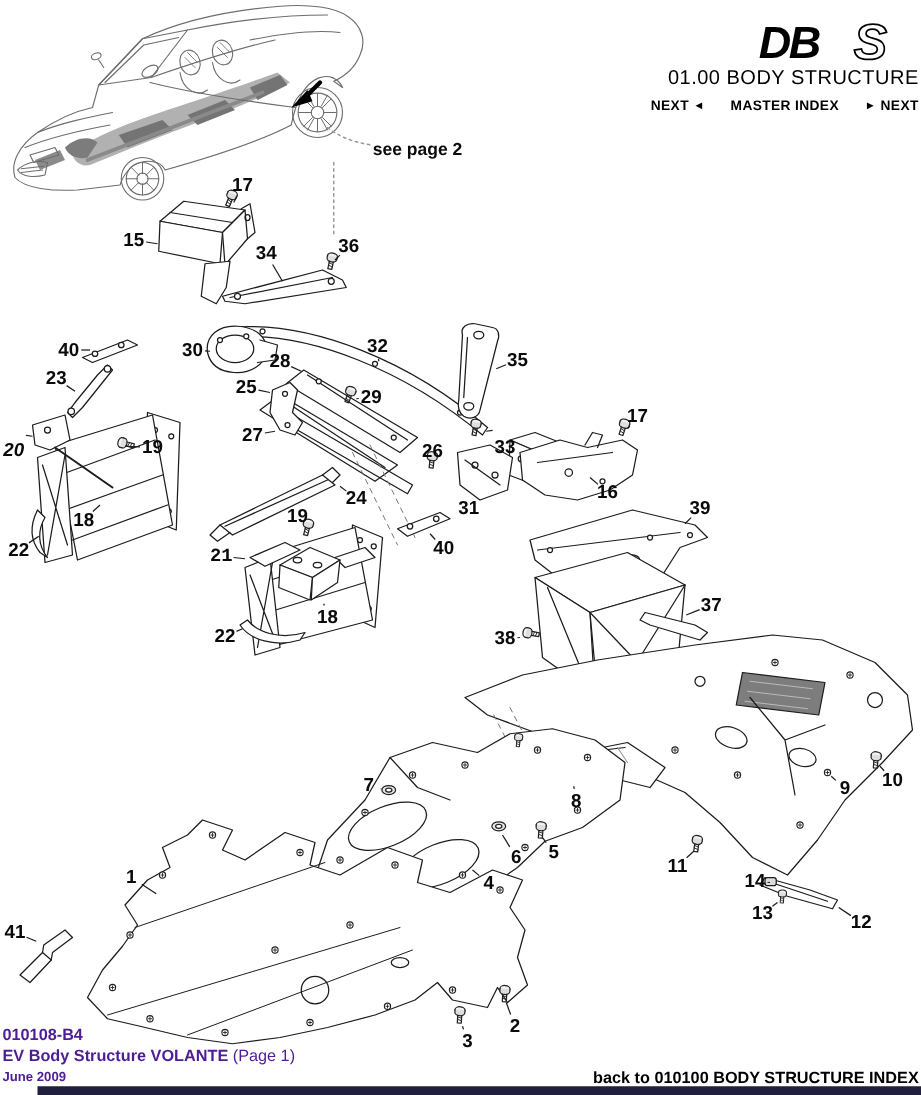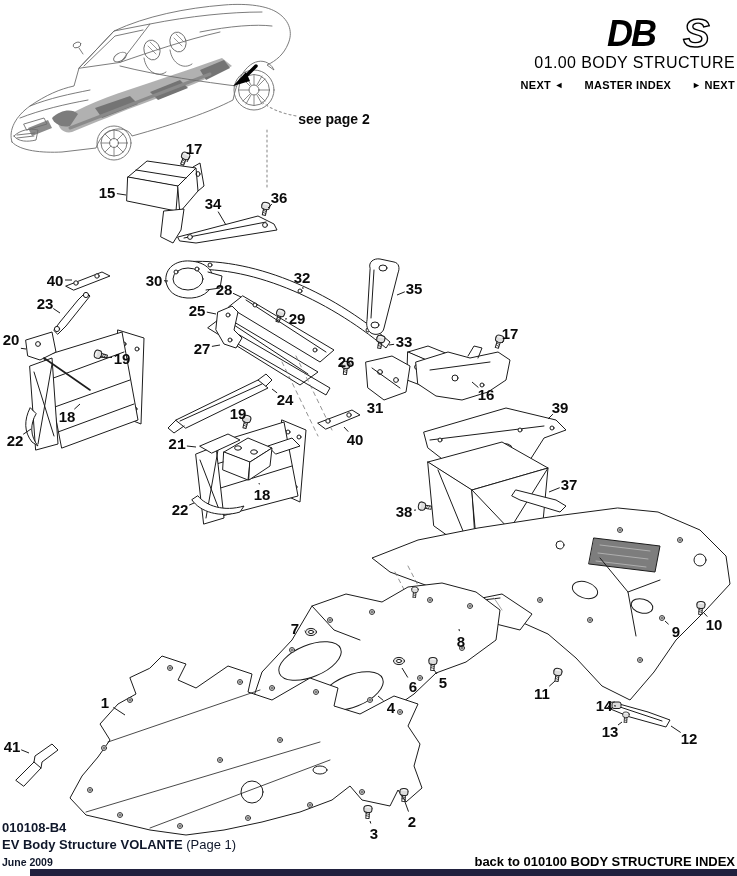--- a/index.html
+++ b/index.html
@@ -12,21 +12,21 @@
   #page-title{font-weight:normal;font-size:16px;letter-spacing:.4px;color:#000;margin-top:2px;}
   #nav{margin-top:7px;font-weight:bold;font-size:11px;letter-spacing:.3px;color:#000;}
   #nav span{cursor:pointer;}
   #nav .arrow{font-size:9px;position:relative;top:-1px;}
   #nav .gap{display:inline-block;width:14px;}
   
   .callout{position:absolute;transform:translate(-50%,-50%);font-weight:bold;
            font-size:15px;color:#0a0a0a;white-space:nowrap;}
   #see-page{position:absolute;transform:translate(-50%,-50%);font-weight:bold;font-size:14px;color:#0a0a0a;}
   
-  .ftr{position:absolute;left:2px;font-weight:bold;color:#0f172a;}
+  .ftr{position:absolute;left:2px;font-weight:bold;color:#4c1d95;}
   #f-code{top:820px;font-size:13px;}
   #f-title{top:837px;font-size:13px;}
   #f-title .reg{font-weight:normal;}
   #f-date{top:856px;font-size:10.5px;}
   #f-link{position:absolute;right:2px;top:854px;font-size:13px;font-weight:bold;color:#000;cursor:pointer;}
   #f-bar{position:absolute;left:30px;right:0;bottom:0;height:7px;}
 </style>
 </head>
 <body>
 
@@ -416,23 +416,23 @@
       <div class="callout" style="left: 213px; top: 203px;">34</div>
       <div class="callout" style="left: 279px; top: 197px;">36</div>
       <div class="callout" style="left: 55px; top: 280px;">40</div>
       <div class="callout" style="left: 154px; top: 280px;">30</div>
       <div class="callout" style="left: 224px; top: 289px;">28</div>
       <div class="callout" style="left: 302px; top: 277px;">32</div>
       <div class="callout" style="left: 45px; top: 303px;">23</div>
       <div class="callout" style="left: 197px; top: 310px;">25</div>
       <div class="callout" style="left: 297px; top: 318px;">29</div>
       <div class="callout" style="left: 414px; top: 288px;">35</div>
-      <div class="callout" style="left: 11px; top: 339px;">20</div>
+      <div class="callout" style="left: 11px; top: 360px; font-style: italic;">20</div>
       <div class="callout" style="left: 202px; top: 348px;">27</div>
-      <div class="callout" style="left: 404px; top: 341px;">33</div>
+      <div class="callout" style="left: 404px; top: 358px;">33</div>
       <div class="callout" style="left: 510px; top: 333px;">17</div>
       <div class="callout" style="left: 346px; top: 361px;">26</div>
       <div class="callout" style="left: 122px; top: 358px;">19</div>
       <div class="callout" style="left: 486px; top: 394px;">16</div>
       <div class="callout" style="left: 67px; top: 416px;">18</div>
       <div class="callout" style="left: 560px; top: 407px;">39</div>
       <div class="callout" style="left: 375px; top: 407px;">31</div>
       <div class="callout" style="left: 285px; top: 399px;">24</div>
       <div class="callout" style="left: 238px; top: 413px;">19</div>
       <div class="callout" style="left: 355px; top: 439px;">40</div>

